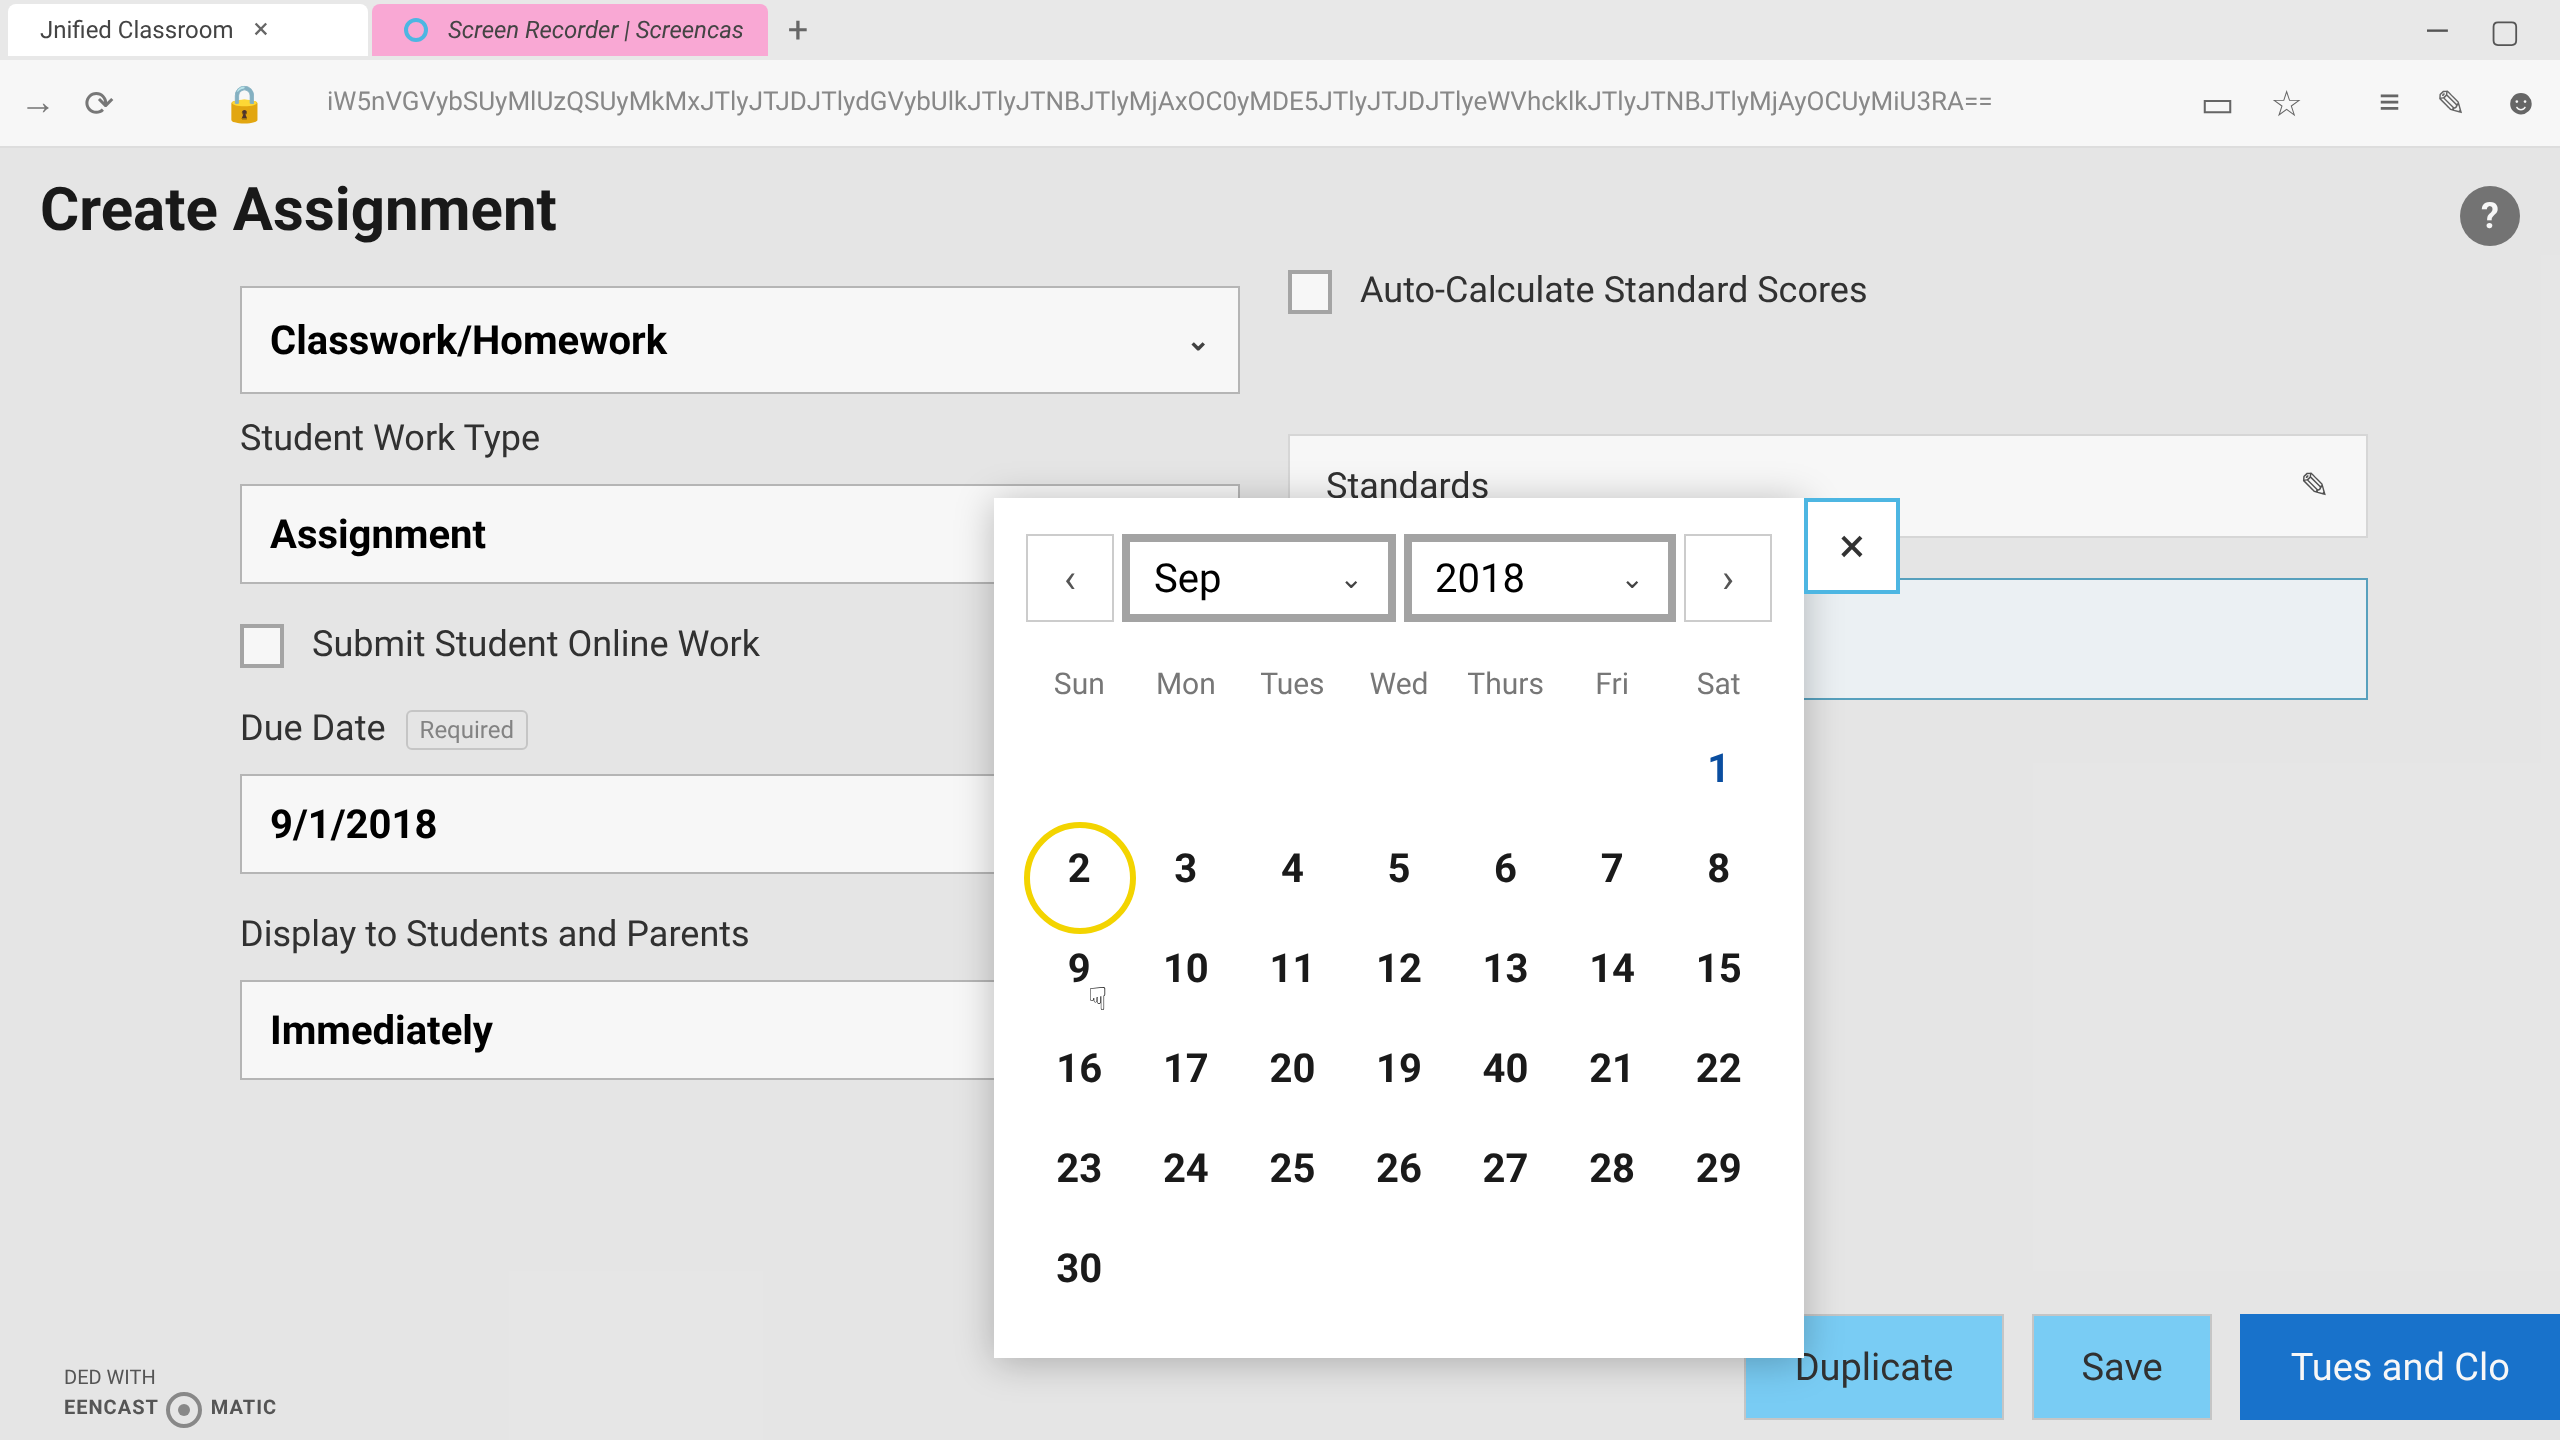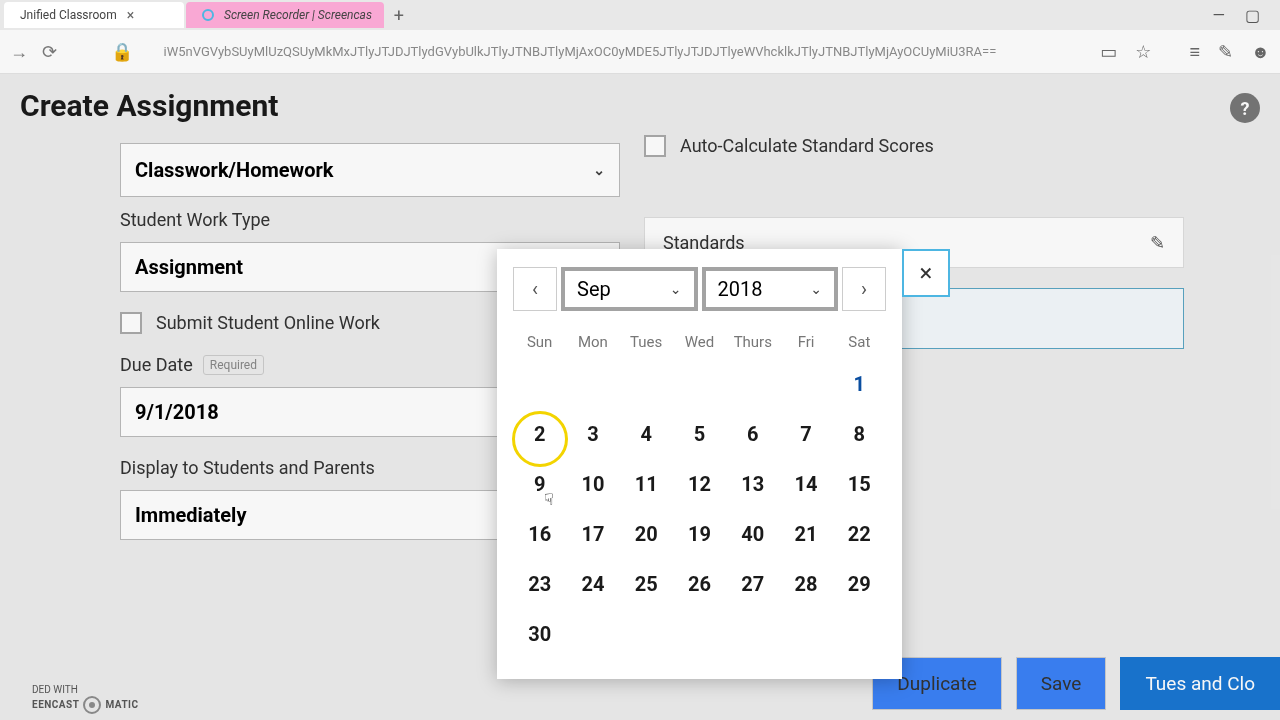--- a/index.html
+++ b/index.html
@@ -45,21 +45,21 @@
 .text-input { border: 1px solid #bbb; background: #fff; padding: 12px 14px; font-size: 20px; font-weight: 700; }
 
 .panel { background: #fff; border: 1px solid #ddd; padding: 14px 18px; display: flex; align-items: center; justify-content: space-between; }
 .panel-title { font-size: 18px; color: #333; }
 .pencil { font-size: 18px; color: #555; }
 
 .info-box { border: 1px solid #5aa6c4; background: #f3f8fb; padding: 18px; font-size: 19px; color: #2a5a72; margin-top: 8px; }
 
 
 .footer { position: absolute; bottom: 0; right: 0; display: flex; gap: 14px; padding: 10px 0; }
-.btn { padding: 14px 24px; font-size: 19px; border: 1px solid #ccc; background: #3b82f6; color: #333; }
+.btn { padding: 14px 24px; font-size: 19px; border: 1px solid #ccc; background: #7dd3fc; color: #333; }
 .btn.primary { background: #1976d2; color: #fff; border-color: #1976d2; }
 
 
 .datepicker { position: absolute; left: 497px; top: 249px; width: 405px; background: #fff; box-shadow: 0 2px 18px rgba(0,0,0,0.25); padding: 18px 16px 20px 16px; z-index: 100; }
 .dp-close { position: absolute; top: 0; right: -48px; width: 48px; height: 48px; border: 2px solid #4db6e2; background: #fff; display: flex; align-items: center; justify-content: center; font-size: 24px; color: #333; }
 .dp-header { display: flex; gap: 4px; margin-bottom: 14px; }
 .dp-nav { width: 44px; height: 44px; border: 1px solid #ccc; display: flex; align-items: center; justify-content: center; font-size: 20px; color: #555; }
 .dp-sel { flex: 1; height: 44px; border: 4px solid #a3a3a3; display: flex; align-items: center; padding: 0 12px; font-size: 20px; font-weight: 400; justify-content: space-between; }
 .dp-grid { display: grid; grid-template-columns: repeat(7, 1fr); text-align: center; }
 .dp-dow { font-size: 15px; color: #777; padding: 8px 0; }

